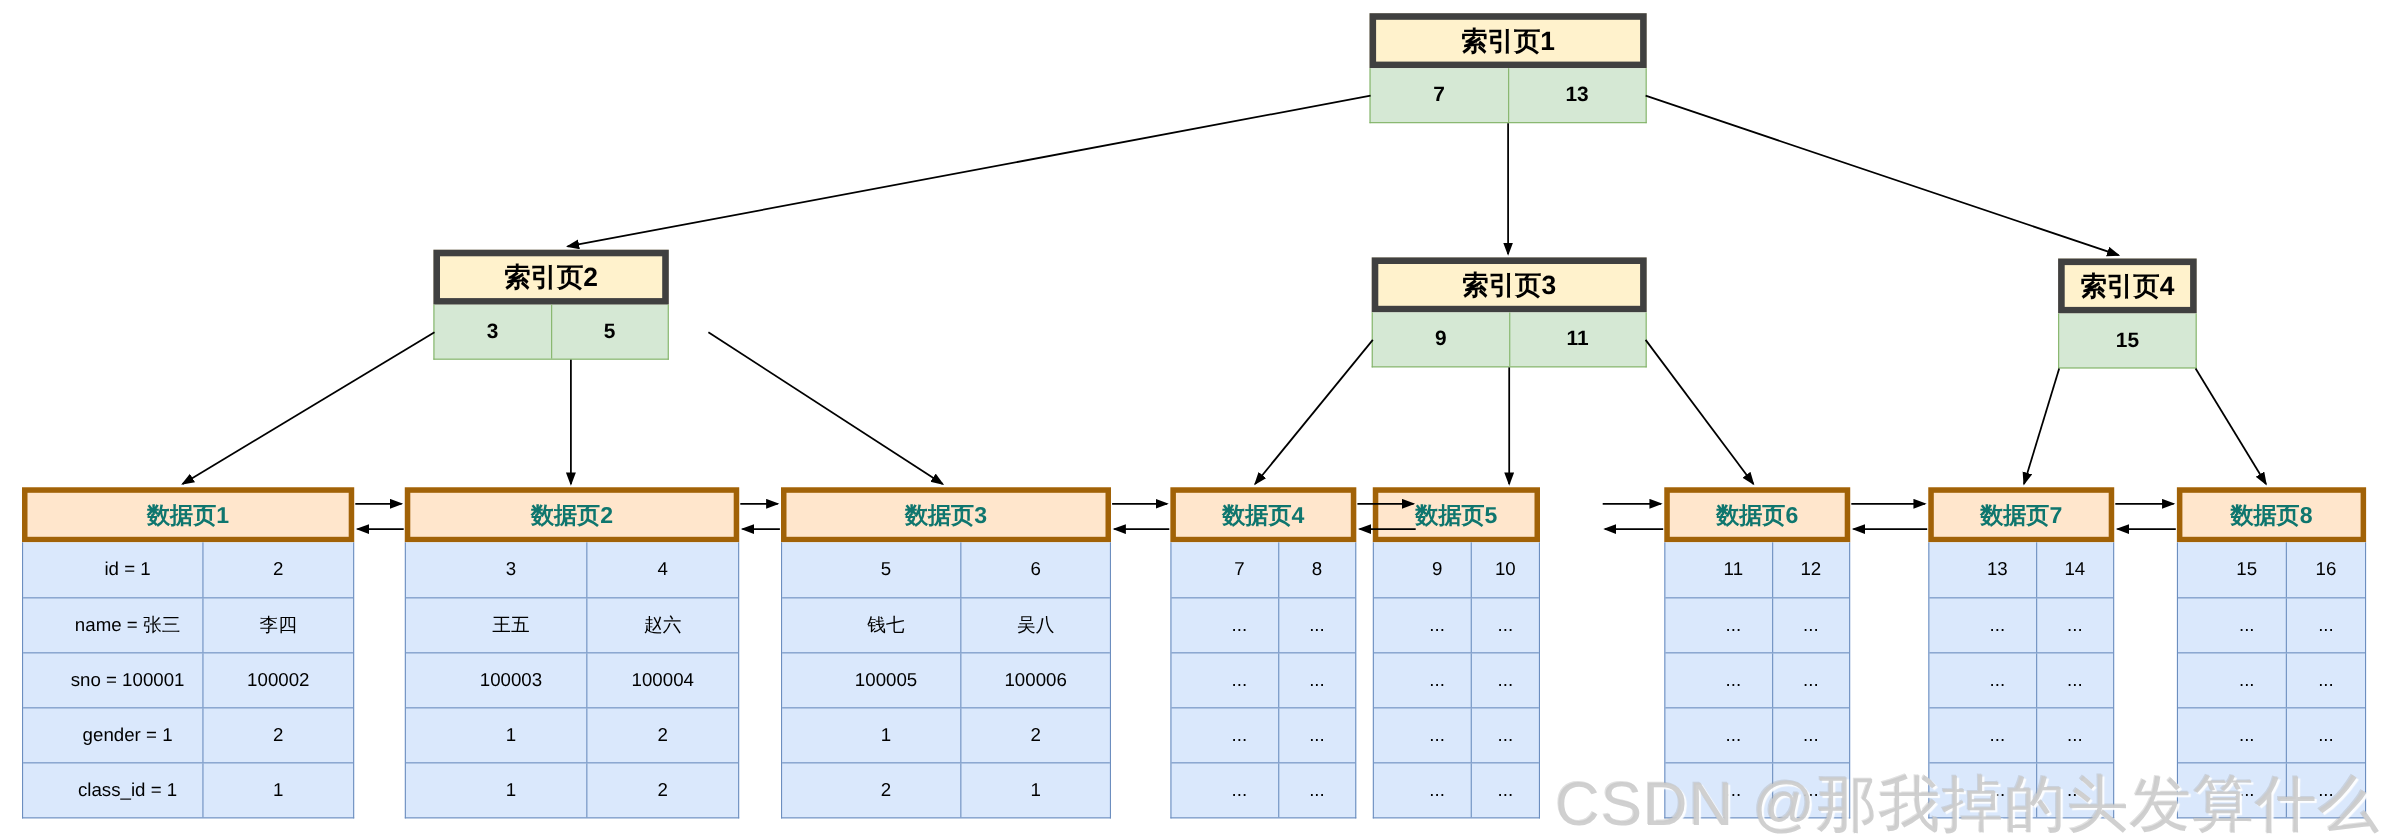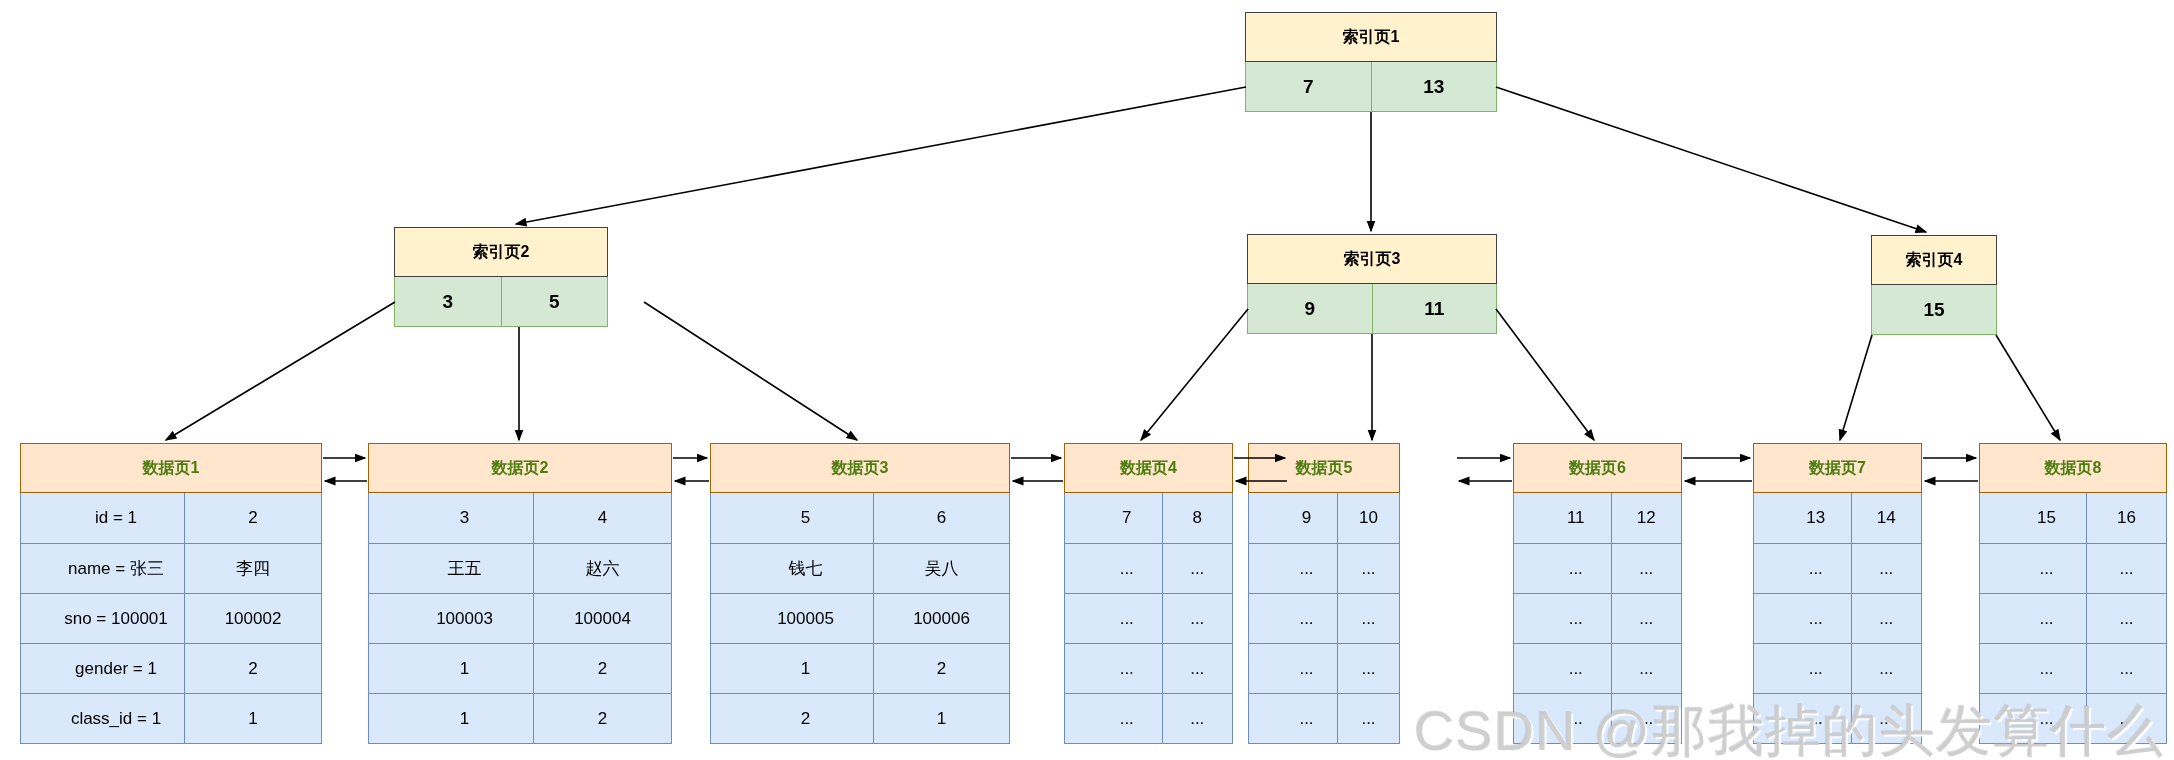--- a/index.html
+++ b/index.html
@@ -12,37 +12,37 @@
   }
   *{box-sizing:border-box;}
 
   
   #arrows{position:absolute;left:0;top:0;width:2174px;height:760px;pointer-events:none;z-index:5;}
   #arrows line{stroke:#000000;stroke-width:1.6;}
 
   
   .idx{position:absolute;z-index:2;}
   .idx-hdr{
-    height:50px;background:#fff2cc;border:1px solid #404040;
+    height:50px;background:#fff2cc;border:6px solid #404040;
     display:flex;align-items:center;justify-content:center;
-    font-size:16px;font-weight:bold;color:#000;
+    font-size:24px;font-weight:bold;color:#000;
   }
   .idx-keys{display:flex;border:1px solid #82b366;border-top:none;background:#d5e8d4;height:50px;}
   .idx-key{
     flex:1;display:flex;align-items:center;justify-content:center;
     font-size:19px;font-weight:bold;color:#000;
   }
   .idx-key + .idx-key{border-left:1px solid #82b366;}
 
   
   .dp{position:absolute;top:443px;z-index:2;}
   .dp-hdr{
-    height:50px;background:#ffe6cc;border:1px solid #a16207;
+    height:50px;background:#ffe6cc;border:5px solid #a16207;
     display:flex;align-items:center;justify-content:center;
-    font-size:16px;font-weight:bold;color:#4d7c0f;
+    font-size:21px;font-weight:bold;color:#0f766e;
   }
   .dp-body{border:1px solid #6c8ebf;border-top:none;background:#dae8fc;}
   .dp-row{display:flex;height:50px;padding-left:27px;}
   .dp-row + .dp-row{border-top:1px solid #6c8ebf;}
   .dp-cell{
     flex:1;display:flex;align-items:center;justify-content:center;
     font-size:17px;color:#000;
   }
   .dp-cell + .dp-cell{border-left:1px solid #6c8ebf;}
 
@@ -301,21 +301,21 @@
         <div class="dp-cell">...</div>
         <div class="dp-cell">...</div>
       </div>
       <div class="dp-row">
         <div class="dp-cell">...</div>
         <div class="dp-cell">...</div>
       </div>
     </div>
   </div>
 
-  <div class="dp" style="left:1979px;width:188px;">
+  <div class="dp" style="left:1979px;width:172px;">
     <div class="dp-hdr">数据页8</div>
     <div class="dp-body">
       <div class="dp-row">
         <div class="dp-cell">15</div>
         <div class="dp-cell">16</div>
       </div>
       <div class="dp-row">
         <div class="dp-cell">...</div>
         <div class="dp-cell">...</div>
       </div>

